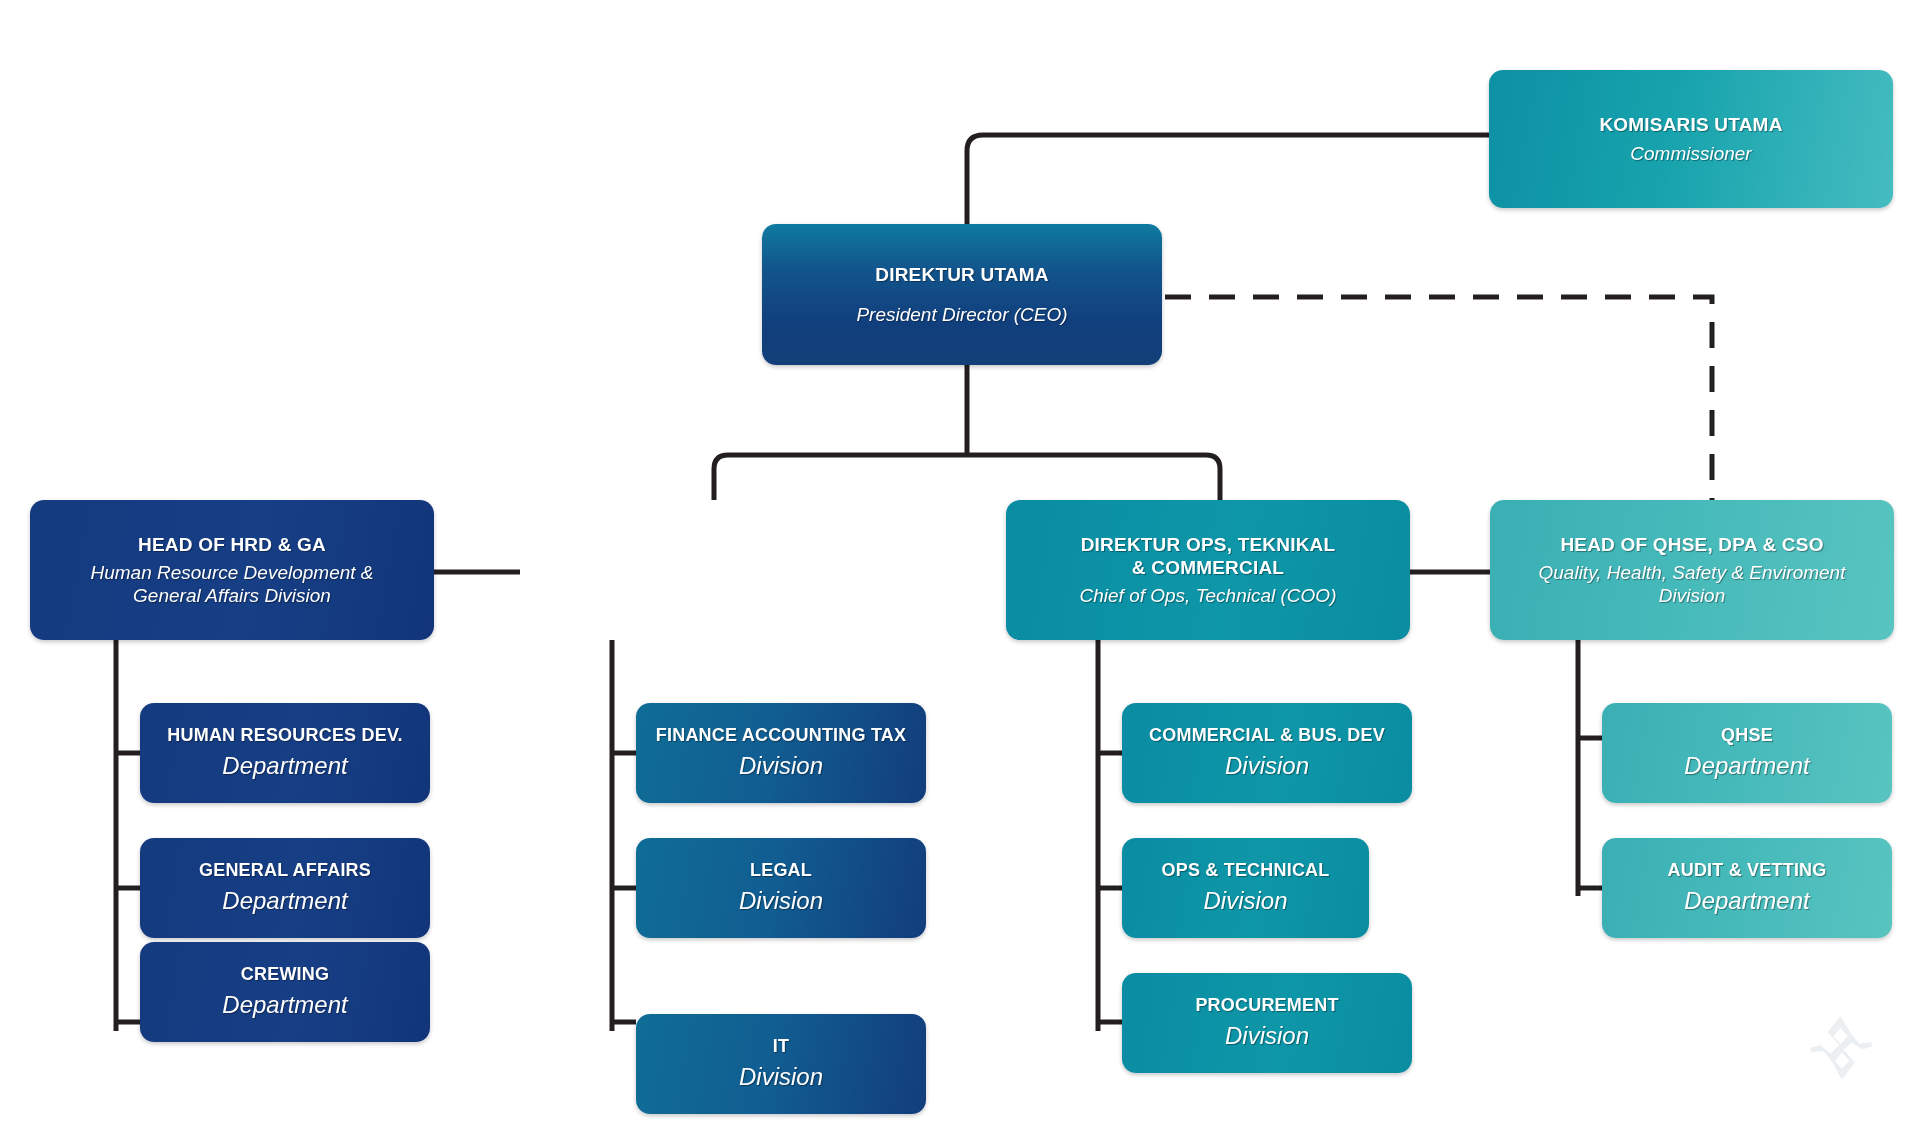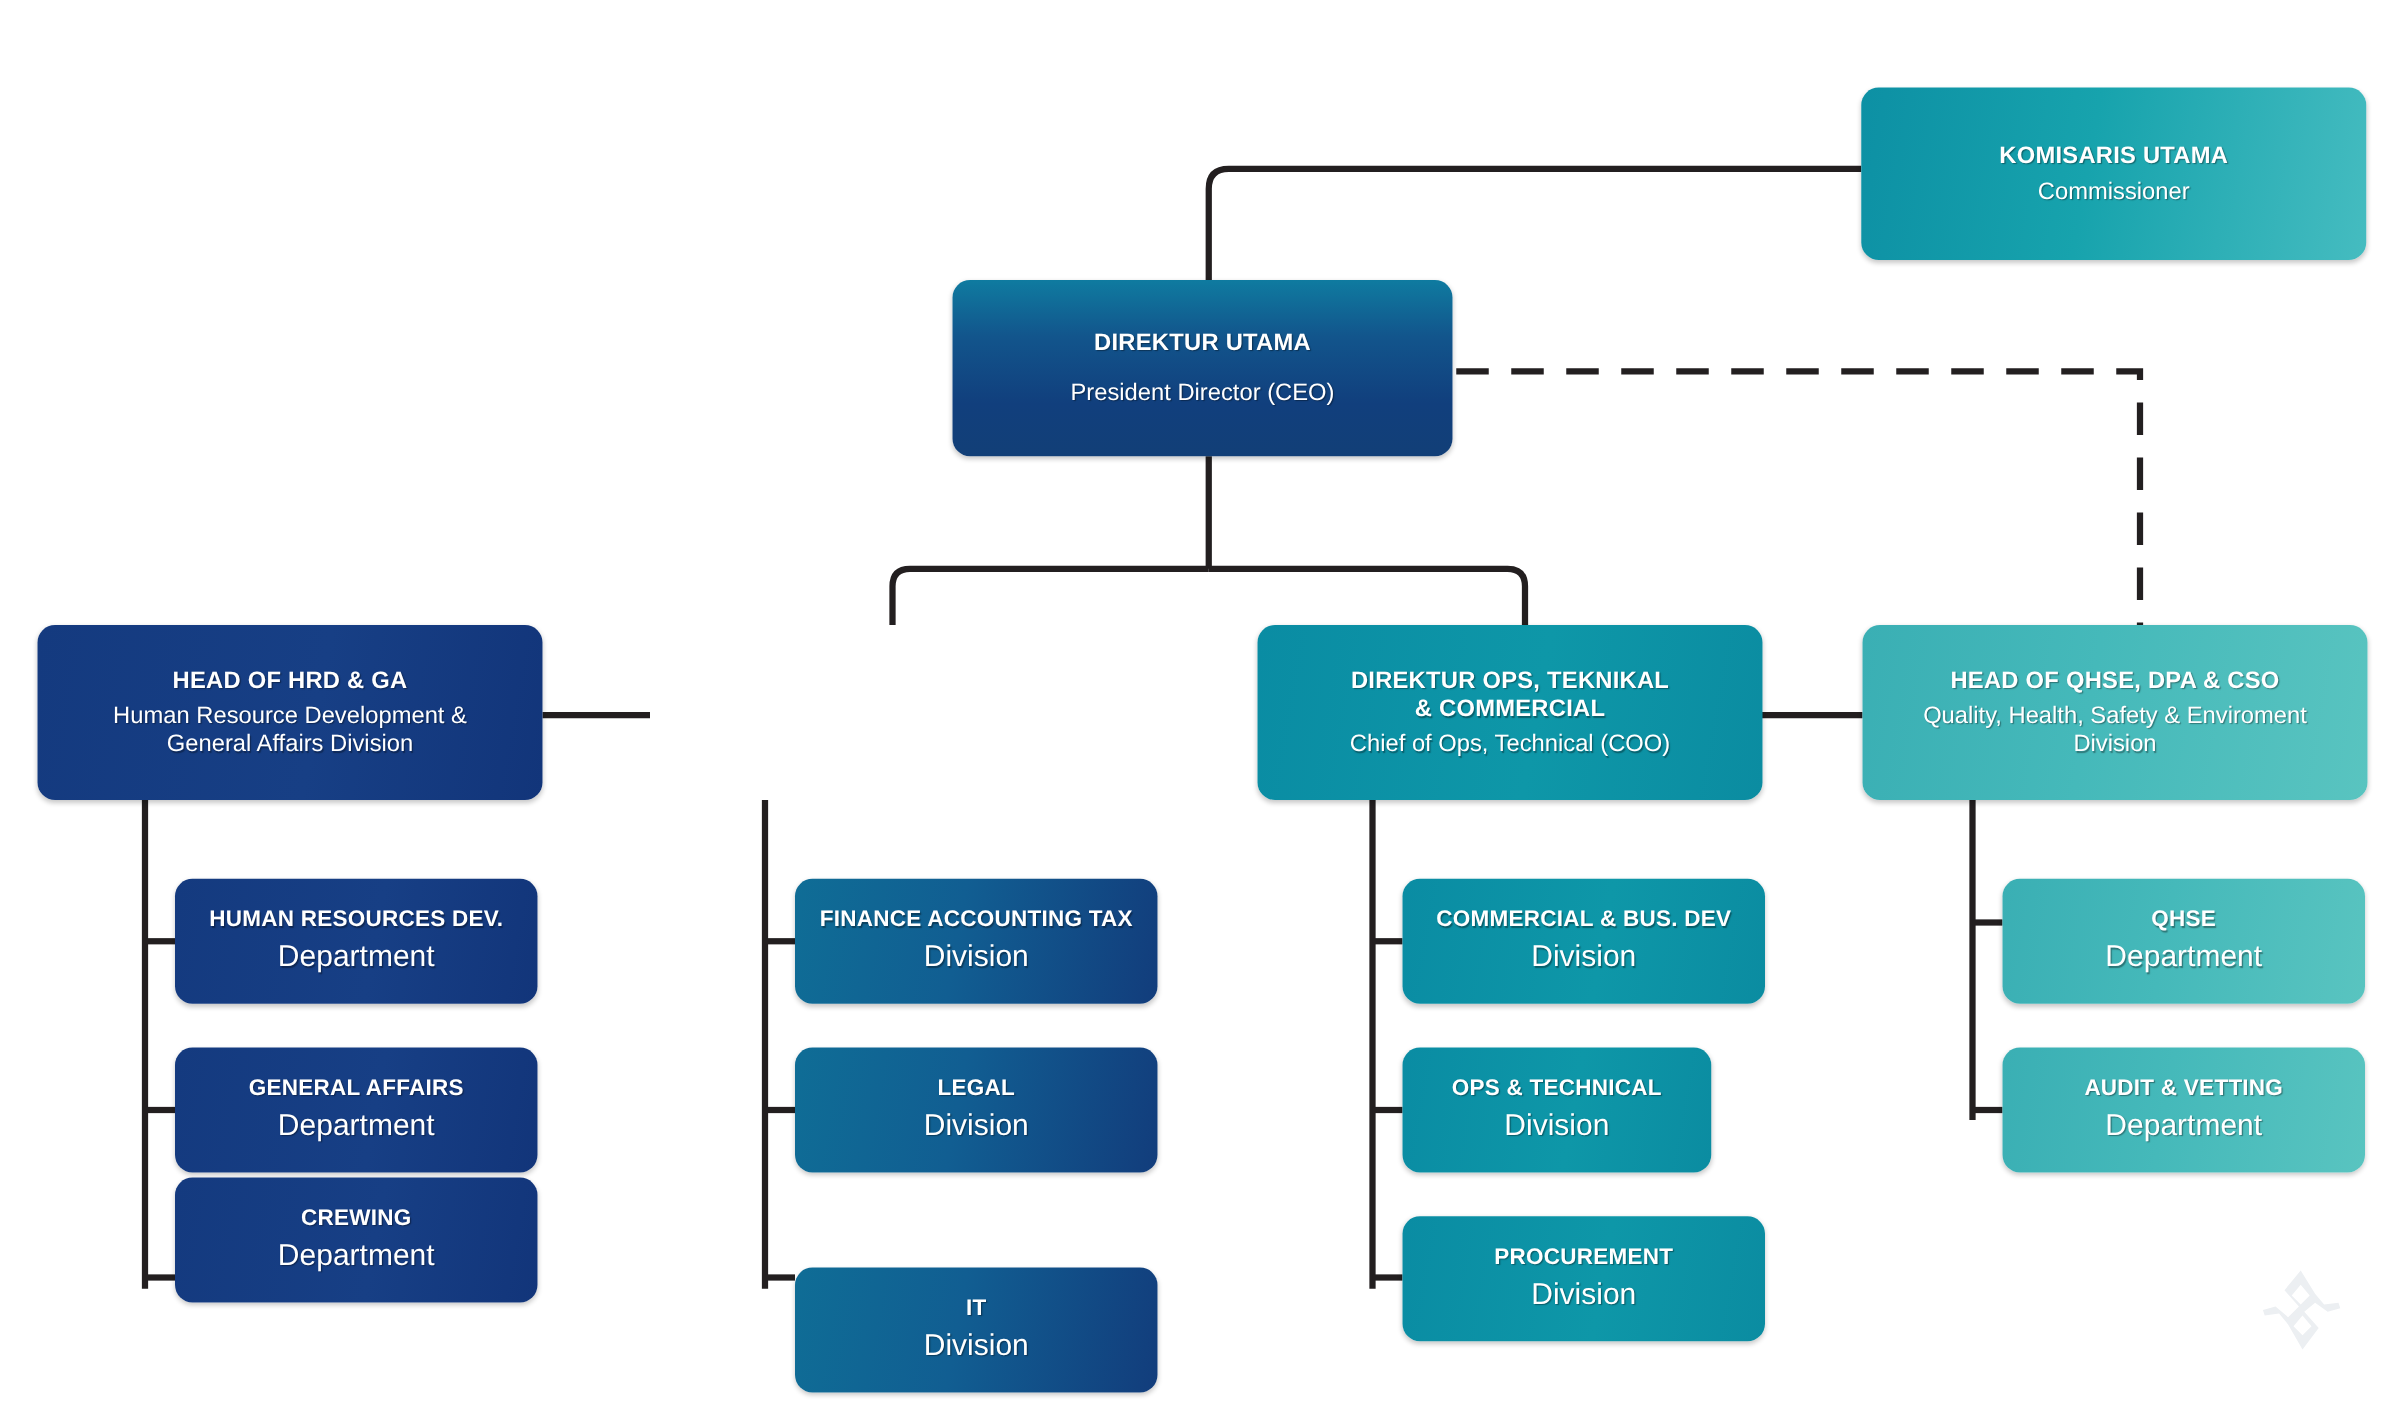--- a/index.html
+++ b/index.html
@@ -41,20 +41,21 @@
     box-shadow: 0 2px 4px rgba(0,0,0,0.22);
     padding: 4px 4px;
   }
   .node .title {
     font-weight: bold;
     letter-spacing: 0.2px;
     text-shadow: 1px 1px 1px rgba(0,0,0,0.38);
     line-height: 1.22;
   }
   .node .sub {
+    font-style: italic;
     text-shadow: 1px 1px 1px rgba(0,0,0,0.38);
     line-height: 1.22;
   }
 
   
   .lvl-top .title { font-size: 19px; }
   .lvl-top .sub   { font-size: 19px; margin-top: 5px; }
 
   .lvl-dir .title { font-size: 19px; }
   .lvl-dir .sub   { font-size: 19px; margin-top: 5px; }

